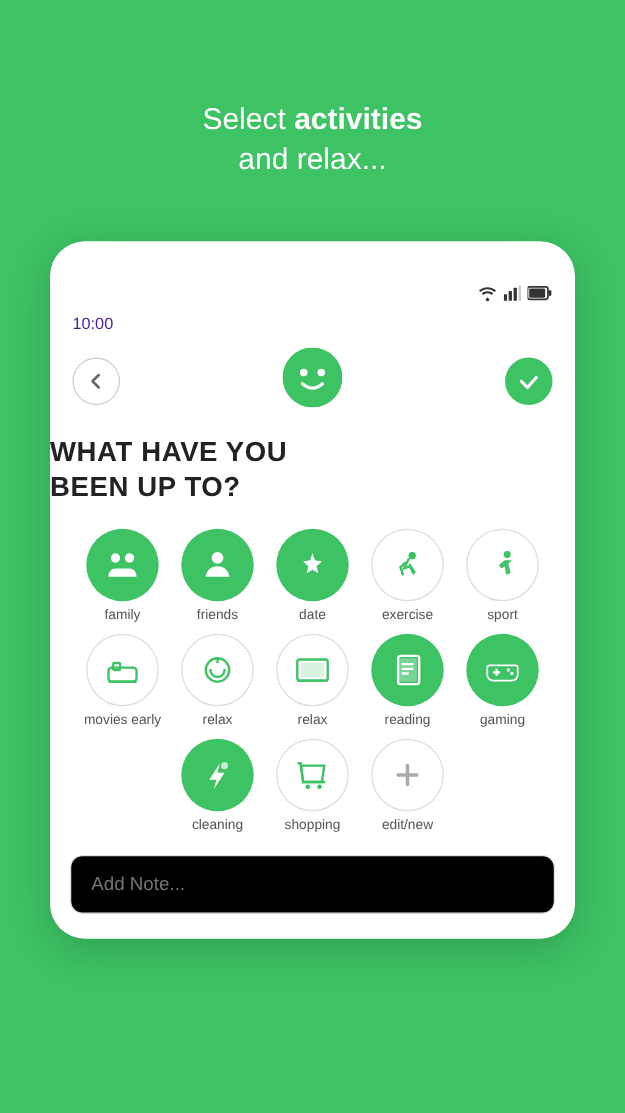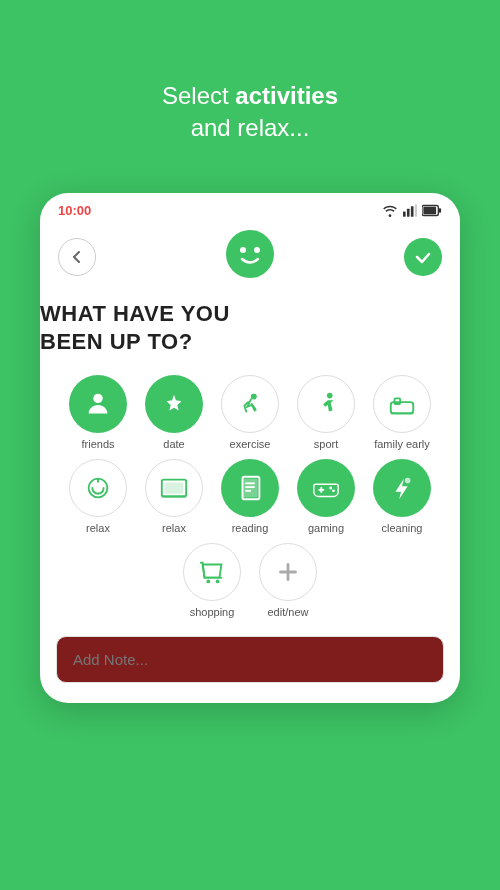--- a/index.html
+++ b/index.html
@@ -36,22 +36,23 @@
     }
 
     .status-bar {
       display: flex;
       justify-content: space-between;
       align-items: center;
       padding: 10px 18px 4px 18px;
     }
     .status-time {
       font-size: 13px;
-      font-weight: 700;
-      color: #ef4444;
+      font-weight: 400;
+      color: #4c1d95;
+      margin-top: 48px;
     }
     .status-icons {
       display: flex;
       align-items: center;
       gap: 5px;
     }
     .status-icons svg {
       fill: #333;
     }
 
@@ -125,21 +126,21 @@
       line-height: 1.2;
     }
 
     .note-input {
       margin: 16px 16px 0 16px;
       border: 1px solid #e0e0e0;
       border-radius: 10px;
       padding: 14px 16px;
       font-size: 15px;
       color: #aaa;
-      background: #7f1d1d;
+      background: #000000;
       width: calc(100% - 32px);
     }
 
     
     .icon-svg {
       width: 30px;
       height: 30px;
       fill: white;
     }
     .icon-svg-dark {
@@ -216,20 +217,29 @@
 
   
   <div class="card-title">
     <span>WHAT HAVE YOU</span><br>
     <span>BEEN UP TO?</span>
   </div>
 
   
   <div class="activities-grid">
 
+    <div class="activity-item">
+      <div class="activity-circle circle-filled">
+        <svg class="icon-svg" viewBox="0 0 32 32">
+            <path d="M10 14a4 4 0 1 1 0-8 4 4 0 0 1 0 8zm12 0a4 4 0 1 1 0-8 4 4 0 0 1 0 8zM4 26c0-4 2.7-7 6-7h12c3.3 0 6 3 6 7H4z"></path>
+            <circle cx="22" cy="10" r="3.5" fill="white"></circle>
+          </svg>
+      </div>
+      <span class="activity-label">family</span>
+    </div>
 
     <div class="activity-item">
       <div class="activity-circle circle-filled">
         <svg class="icon-svg" viewBox="0 0 32 32">
             <circle cx="16" cy="10" r="5"></circle>
             <path d="M6 26c0-5 4.5-9 10-9s10 4 10 9H6z"></path>
           </svg>
       </div>
       <span class="activity-label">friends</span>
     </div>
@@ -265,21 +275,21 @@
     </div>
 
     <div class="activity-item">
       <div class="activity-circle circle-outline">
         <svg class="icon-svg-dark" viewBox="0 0 32 32">
             <rect x="4" y="14" width="24" height="12" rx="3" stroke="#3dc264" stroke-width="2" fill="none"></rect>
             <rect x="8" y="10" width="6" height="6" rx="1" stroke="#3dc264" stroke-width="2" fill="none"></rect>
             <path d="M4 26h24" stroke="#3dc264" stroke-width="2"></path>
           </svg>
       </div>
-      <span class="activity-label">family early</span>
+      <span class="activity-label">movies early</span>
     </div>
 
 
     <div class="activity-item">
       <div class="activity-circle circle-outline">
         <svg class="icon-svg-dark" viewBox="0 0 32 32">
             <circle cx="16" cy="16" r="10" stroke="#3dc264" stroke-width="2" fill="none"></circle>
             <path d="M10 16a6 6 0 0 0 6 6" stroke="#3dc264" stroke-width="2" fill="none" stroke-linecap="round"></path>
             <path d="M22 16a6 6 0 0 1-6 6" stroke="#3dc264" stroke-width="2" fill="none" stroke-linecap="round"></path>
             <line x1="16" y1="6" x2="16" y2="10" stroke="#3dc264" stroke-width="2"></line>

